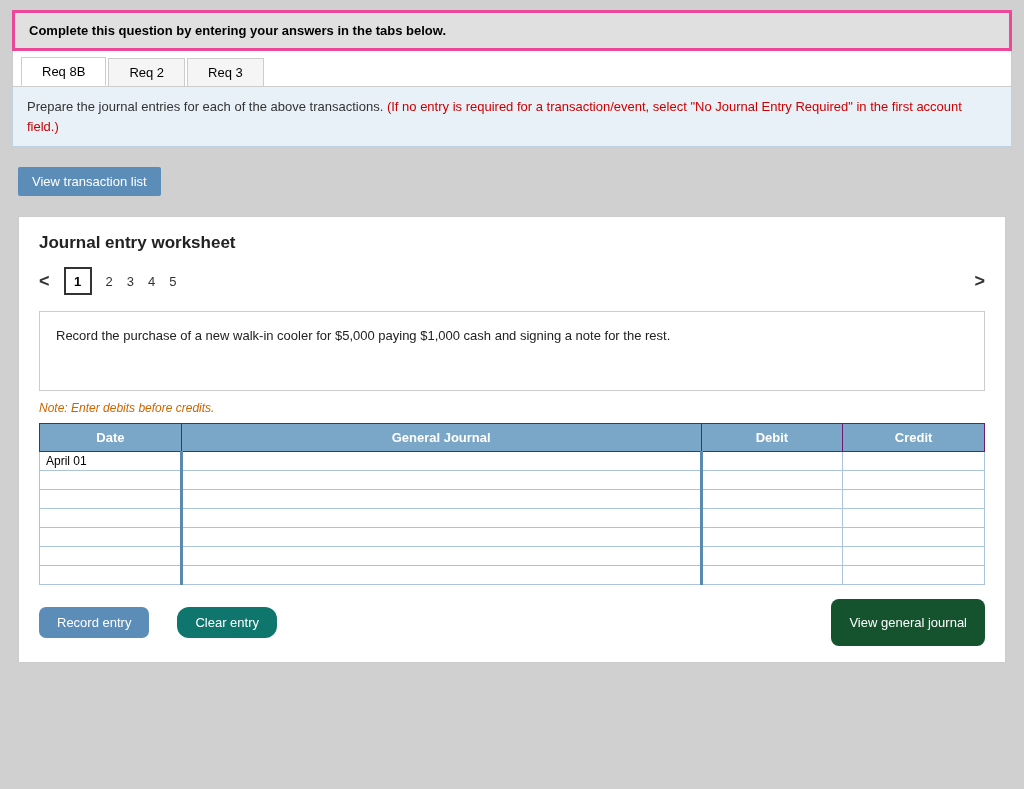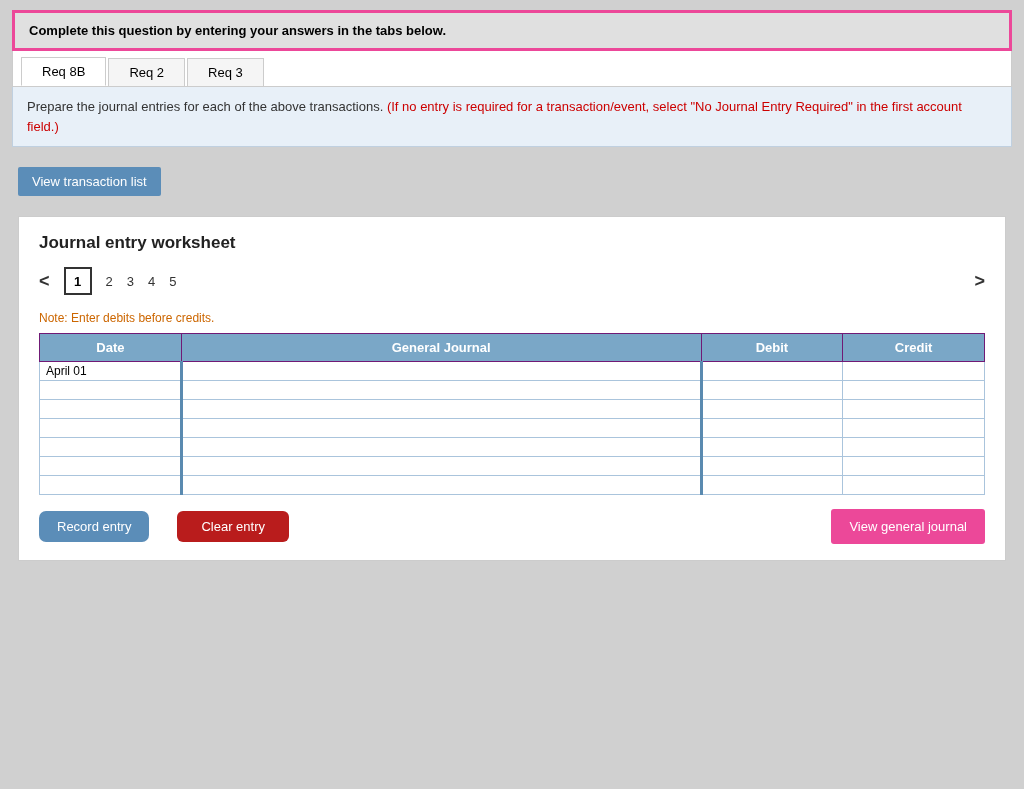--- a/index.html
+++ b/index.html
@@ -124,20 +124,21 @@
       margin-bottom: 10px;
       font-size: 13px;
       line-height: 1.6;
       color: #222;
       min-height: 80px;
     }
     .note-text {
       color: #cc6600;
       font-size: 12px;
       margin-bottom: 8px;
+      font-style: italic;
     }
     .journal-table {
       width: 100%;
       border-collapse: collapse;
       margin-bottom: 14px;
     }
     .journal-table thead tr th {
       background: #7aa7c7;
       color: #fff;
       border: 1px solid #701a75;
@@ -195,37 +196,37 @@
       background: #5b8db8;
       color: #fff;
       border: none;
       padding: 8px 18px;
       font-size: 13px;
       cursor: pointer;
       border-radius: 7px;
       margin-right: 28px;
     }
     .clear-btn {
-      background: #b91c1c;
-      color: #fff;
-      border: none;
-      padding: 8px 24px;
-      font-size: 13px;
-      cursor: pointer;
-      border-radius: 6px;
+      background: #0f766e;
+      color: #fff;
+      border: none;
+      padding: 8px 18px;
+      font-size: 13px;
+      cursor: pointer;
+      border-radius: 12px;
       margin-right: auto;
     }
     .view-general-btn {
-      background: #ec4899;
-      color: #fff;
-      border: none;
-      padding: 10px 18px;
-      font-size: 13px;
-      cursor: pointer;
-      border-radius: 3px;
+      background: #14532d;
+      color: #fff;
+      border: none;
+      padding: 16px 18px;
+      font-size: 13px;
+      cursor: pointer;
+      border-radius: 8px;
       margin-left: auto;
     }
     .btn-row {
       display: flex;
       align-items: center;
       width: 100%;
     }
   </style>
 </head>
 <body>
@@ -265,20 +266,23 @@
       <div class="step-num active">
         <span>1</span>
       </div>
       <span class="step-plain">2</span>
       <span class="step-plain">3</span>
       <span class="step-plain">4</span>
       <span class="step-plain">5</span>
       <span class="nav-arrow" style="margin-left:auto;">&gt;</span>
     </div>
 
+    <div class="description-box">
+      <span>Record the purchase of a new walk-in cooler for $5,000 paying $1,000 cash and signing a note for the rest.</span>
+    </div>
 
     <div class="note-text">Note: Enter debits before credits.</div>
 
     <table class="journal-table">
       <thead>
         <tr>
           <th class="date-col">Date</th>
           <th class="gj-col">General Journal</th>
           <th class="debit-col">Debit</th>
           <th class="credit-col">Credit</th>

